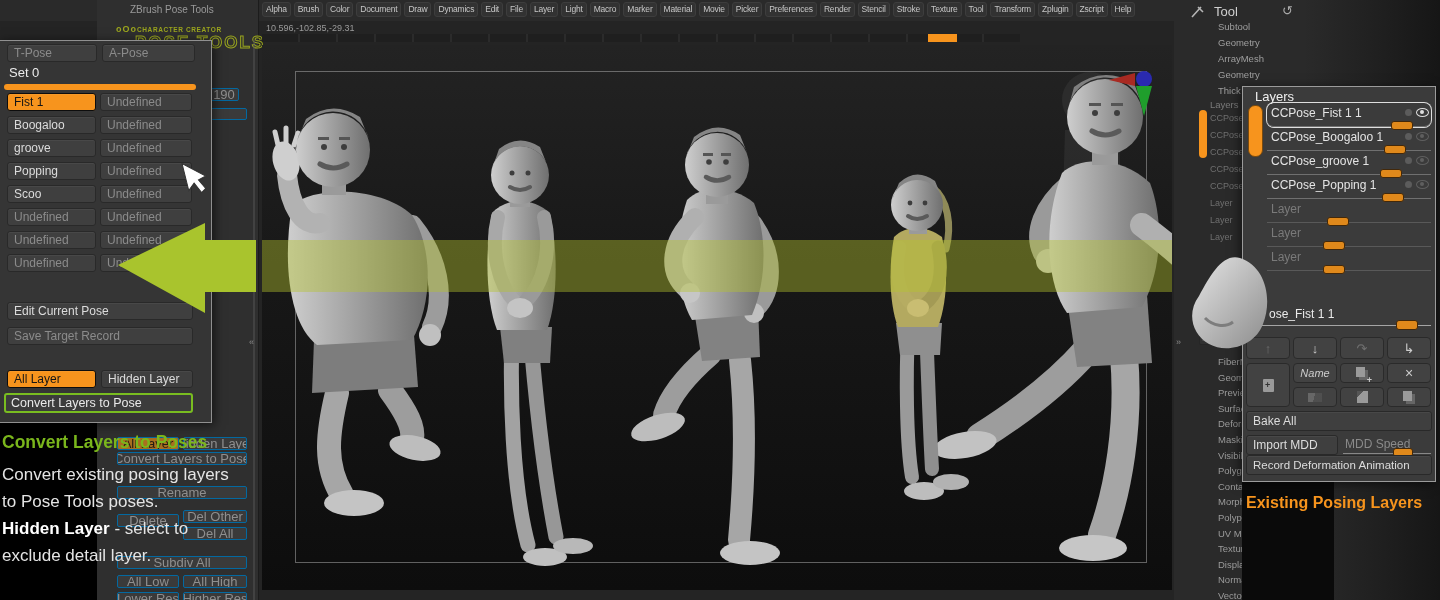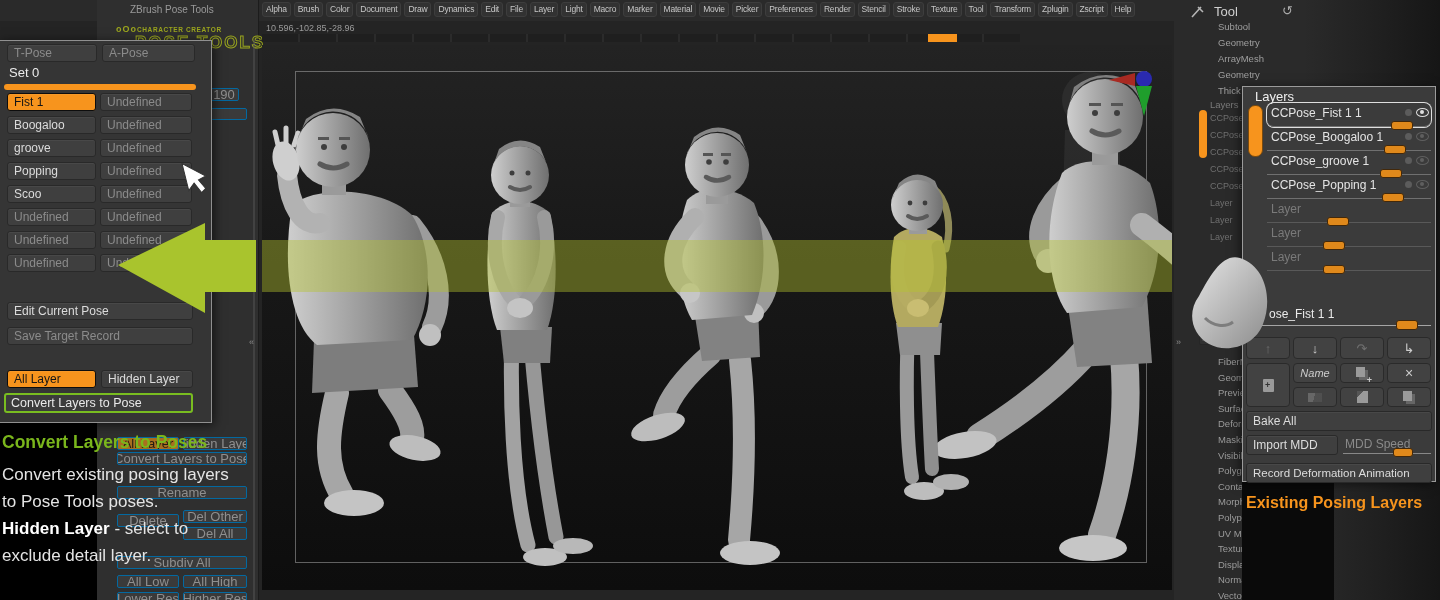--- a/index.html
+++ b/index.html
@@ -154,21 +154,21 @@
       <div class="menu-item">Render</div>
       <div class="menu-item">Stencil</div>
       <div class="menu-item">Stroke</div>
       <div class="menu-item">Texture</div>
       <div class="menu-item">Tool</div>
       <div class="menu-item">Transform</div>
       <div class="menu-item">Zplugin</div>
       <div class="menu-item">Zscript</div>
       <div class="menu-item">Help</div>
     </div>
-  <div class="abs coords">10.596,-102.85,-28.96</div>
+  <div class="abs coords">10.596,-102.85,-29.31</div>
   <div class="abs tabstrip">
     <div class="abs tab-orange"></div>
   </div>
 
   <div class="abs bg-plugin">
     <div class="abs bgp-title">ZBrush Pose Tools</div>
     <div class="abs ccfig">oOo</div>
     <div class="abs cc1">CHARACTER CREATOR</div>
     <div class="abs cc2">POSE TOOLS</div>
     <div class="bgb" style="left:112px;top:88px;width:30px;height:13px;">190</div>
@@ -526,21 +526,21 @@
       </div>
     <div class="gbtn" style="left:144px;top:300px;width:44px;height:20px;">
         <span class="sq2"></span>
       </div>
 
     <div class="abs zb lp-wide" style="left:3px;top:324px;width:186px;height:20px;">Bake All</div>
     <div class="abs zb lp-wide" style="left:3px;top:348px;width:92px;height:20px;">Import MDD</div>
     <div class="abs" style="left:102px;top:350px;font-size:12px;color:#8a8a8a;">MDD Speed</div>
     <div class="abs" style="left:100px;top:366px;width:88px;border-top:1px solid #888;"></div>
     <div class="abs" style="left:150px;top:361px;width:18px;height:7px;background:#e0891b;border:1px solid #42280a;border-radius:3px;"></div>
-    <div class="abs zb lp-wide" style="left:3px;top:376px;width:186px;height:20px;font-size:11.5px;">Record Deformation Animation</div>
+    <div class="abs zb lp-wide" style="left:3px;top:368px;width:186px;height:20px;font-size:11.5px;">Record Deformation Animation</div>
   </div>
 
   <div class="abs black-bg2"></div>
   <div class="abs caption-right">Existing Posing Layers</div>
 
   <svg class="abs hand-blob" width="90" height="98" viewBox="0 0 90 98">
     <defs>
         <linearGradient id="hg" x1="0" y1="0" x2="1" y2="1">
       <stop offset="0" stop-color="#e6e6e6"></stop>
           <stop offset="1" stop-color="#8c8c8c"></stop>

